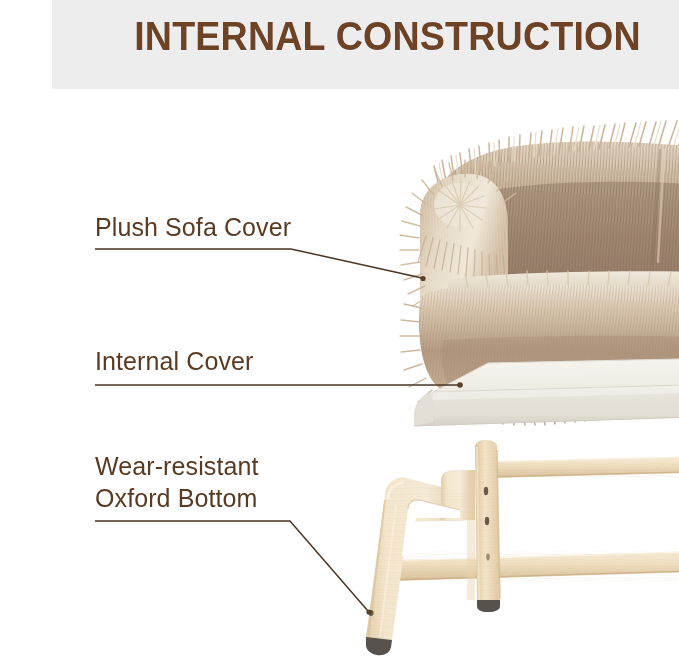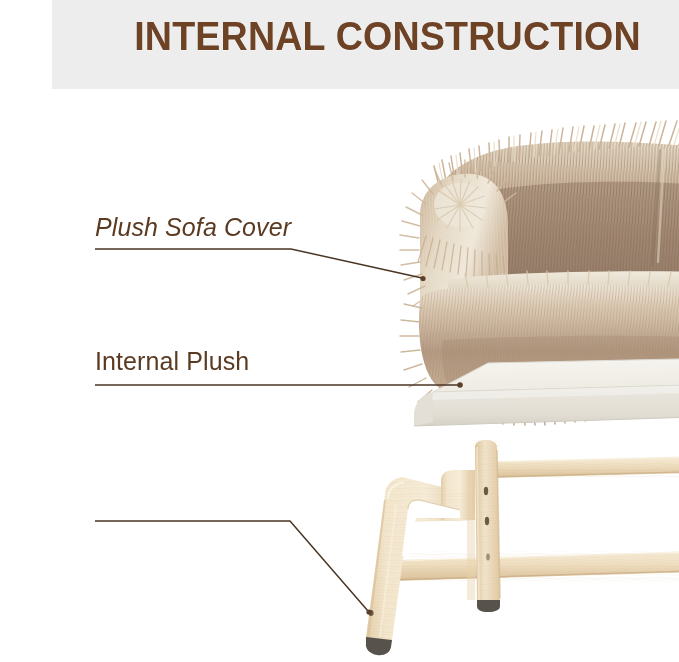--- a/index.html
+++ b/index.html
@@ -35,21 +35,21 @@
   .label{
     position:absolute;
     font-family:"Liberation Sans", sans-serif;
     font-weight:400;
     font-size:25px;
     line-height:32px;
     color:#5b3a22;
     white-space:pre-line;
     letter-spacing:0.1px;
   }
-  #label-plush{left:47px;top:211px;font-style:italic;}
+  #label-plush{left:47px;top:211px;}
   #label-sponge{left:47px;top:345px;}
   #label-oxford{left:47px;top:450px;}
 
   
   #leaders{position:absolute;left:0;top:0;width:679px;height:662px;pointer-events:none;}
 
   
   #art{position:absolute;left:0;top:0;width:679px;height:662px;}
 </style>
 </head>
@@ -499,16 +499,18 @@
     </g>
 
     <g>
       <path d="M47 521 L242 521 L320 611" fill="none" stroke="#4a3524" stroke-width="1.5"></path>
       <circle cx="321" cy="612" r="2.6" fill="#5c4026"></circle>
     </g>
   </svg>
 
   <div class="label" id="label-plush">Plush Sofa Cover</div>
 
-  <div class="label" id="label-sponge">Internal Plush</div>
-
+  <div class="label" id="label-sponge">Internal Cover</div>
+
+  <div class="label" id="label-oxford">Wear-resistant
+Oxford Bottom</div>
 
 </div>
 
 </body></html>

